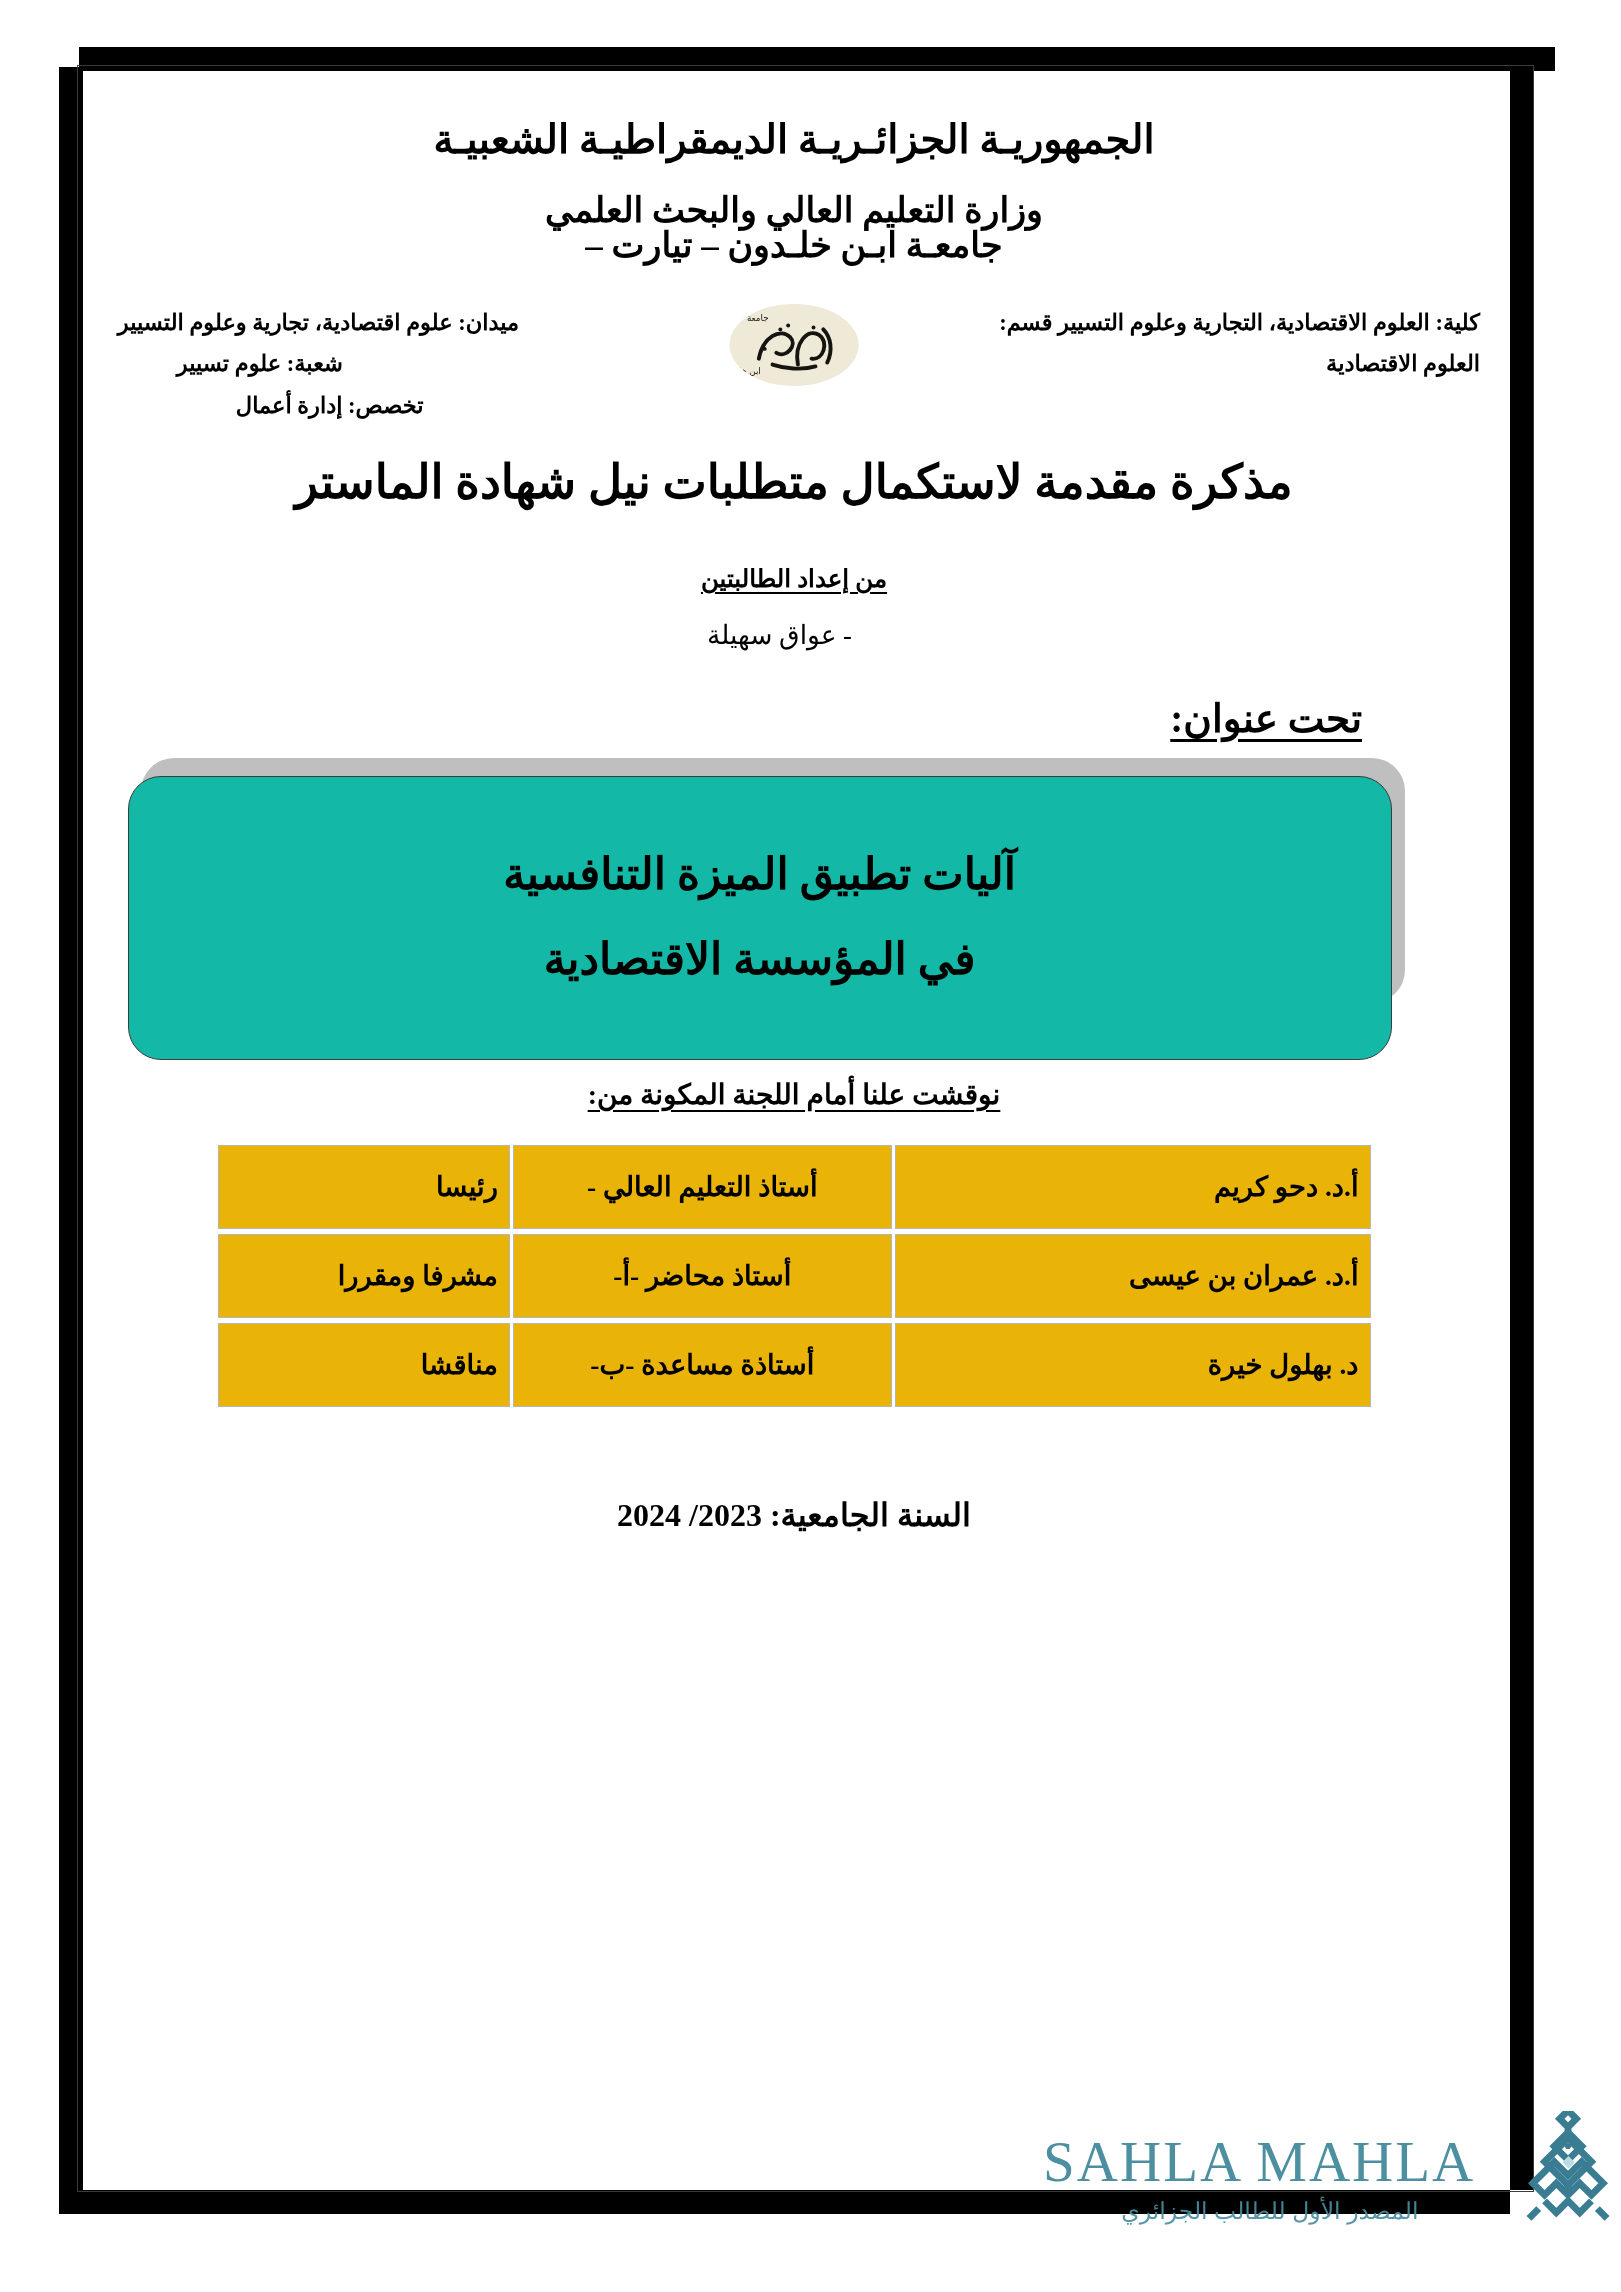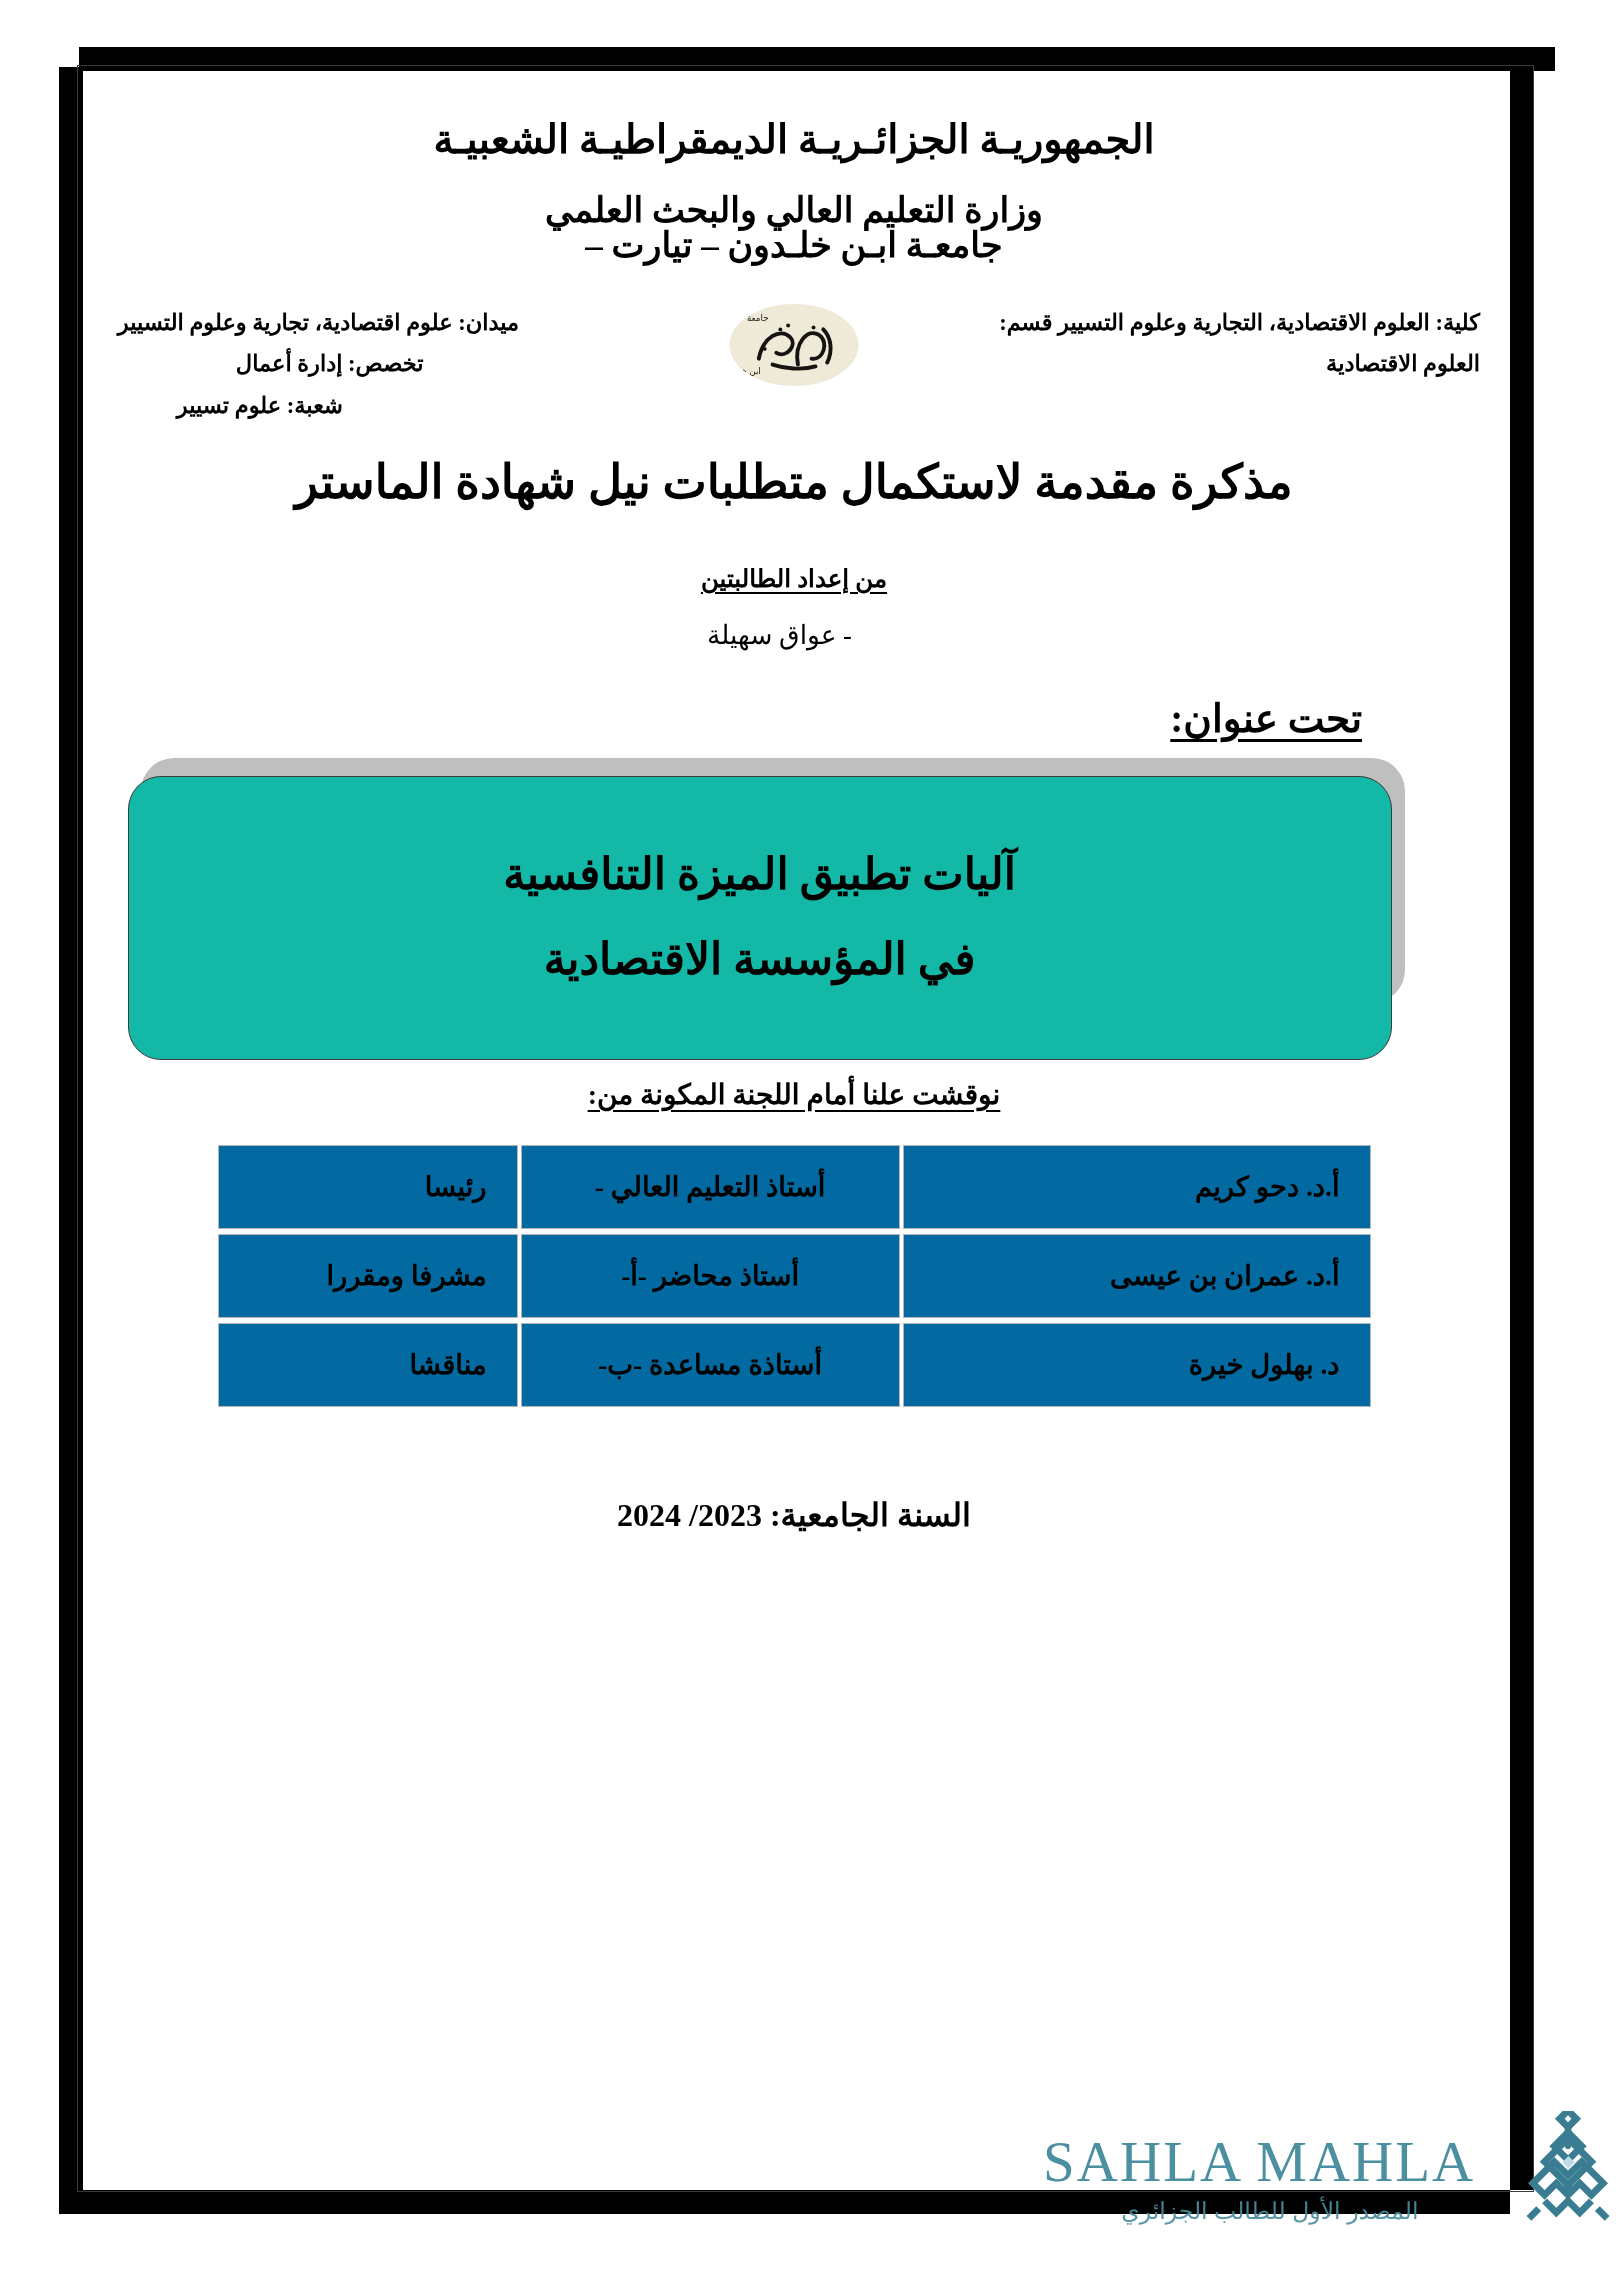--- a/index.html
+++ b/index.html
@@ -244,22 +244,22 @@
     border-spacing: 3.9px 5.9px;
     table-layout: fixed;
   }
   table.jury td {
     border: 1.5px solid #b5b5b5;
     height: 82px;
     vertical-align: middle;
     font-size: 27.4px;
     font-weight: bold;
     color: #000;
-    padding: 0 30px;
-    background: #0369a1;
+    padding: 0 11px;
+    background: #eab308;
   }
   td.c-name  { width: 42%; text-align: right; }
   td.c-rank  { width: 33%; text-align: center; }
   td.c-role  { width: 25%; text-align: right; }
 
   
   .acad-year {
     text-align: center;
     font-size: 32px;
     font-weight: bold;
@@ -347,22 +347,22 @@
           <circle cx="52" cy="26" r="2"></circle>
           <circle cx="60" cy="22" r="2"></circle>
           <circle cx="86" cy="24" r="2"></circle>
           <circle cx="36" cy="46" r="2"></circle>
         </g>
       </svg>
     </div>
 
     <div class="info-left">
       <span class="ln l1">ميدان: علوم اقتصادية، تجارية وعلوم التسيير</span>
+      <span class="ln l2">شعبة: علوم تسيير</span>
       <span class="ln l3">تخصص: إدارة أعمال</span>
-      <span class="ln l2">شعبة: علوم تسيير</span>
     </div>
   </div>
 
   <div class="master-line">مذكرة مقدمة لاستكمال متطلبات نيل شهادة الماستر</div>
 
   <div class="authors">
     <div class="authors-label">من إعداد الطالبتين</div>
     <div class="author-item">-   عواق سهيلة</div>
   </div>
 

